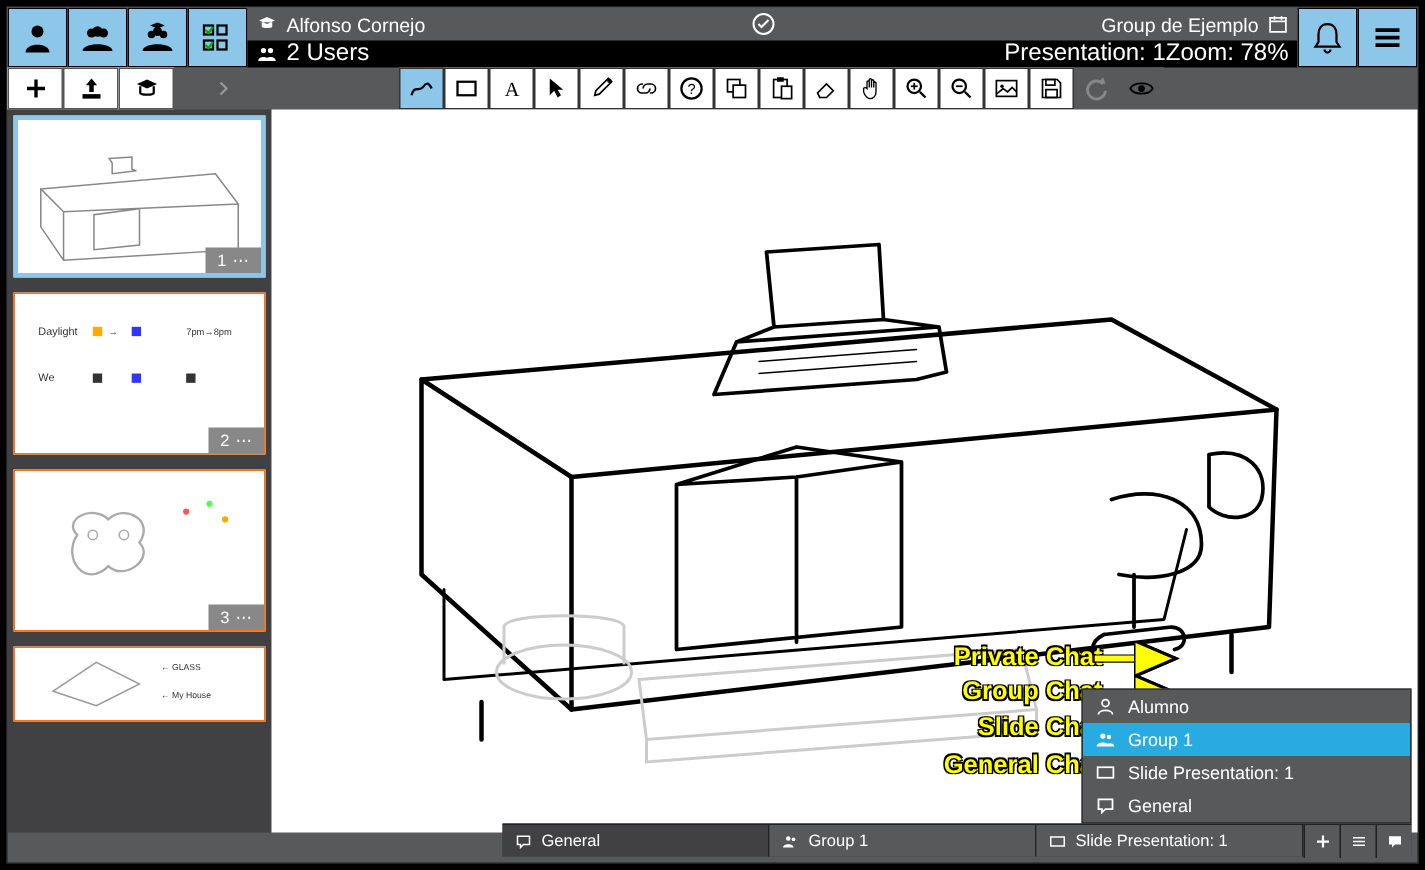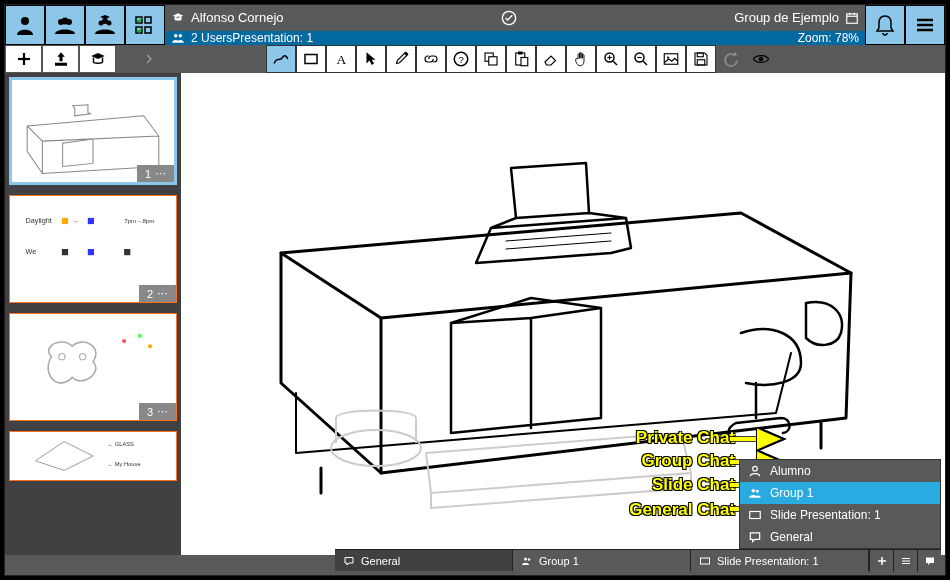--- a/index.html
+++ b/index.html
@@ -9,23 +9,23 @@
 
 .topbar { display: flex; height: 40px; background: #58595b; }
 .tab-buttons { display: flex; background: #8cc6e8; }
 .tab-btn { width: 40px; height: 40px; display: flex; align-items: center; justify-content: center; border: 1px solid #000; background: #8cc6e8; cursor: pointer; }
 .tab-btn svg { width: 24px; height: 24px; }
 .info-bar { flex: 1; display: flex; flex-direction: column; }
 .info-row1 { height: 36px; display: flex; align-items: center; background: #58595b; color: #fff; font-size: 13px; padding: 0 6px; }
 .info-row1 .user-name { display: flex; align-items: center; gap: 6px; }
 .info-row1 .spacer { flex: 1; }
 .info-row1 .class-name { display: flex; align-items: center; gap: 6px; }
-.info-row2 { height: 20px; display: flex; align-items: center; background: #0369a1; color: #fff; font-size: 12px; padding: 0 6px; }
+.info-row2 { height: 20px; display: flex; align-items: center; background: #000000; color: #fff; font-size: 16px; padding: 0 6px; }
 .info-row2 .users-count { display: flex; align-items: center; gap: 6px; }
-.info-row2 .presentation { flex: 1; text-align: left; }
+.info-row2 .presentation { flex: 1; text-align: right; }
 .info-row2 .zoom { }
 .right-icons { display: flex; }
 .right-icon { width: 40px; height: 40px; display: flex; align-items: center; justify-content: center; background: #8cc6e8; border: 1px solid #000; cursor: pointer; }
 
 
 .toolbar2 { display: flex; height: 28px; background: #58595b; align-items: stretch; }
 .left-tools { display: flex; background: #fff; }
 .tool-btn-sm { width: 37px; height: 28px; display: flex; align-items: center; justify-content: center; border: 1px solid #555; background: #fff; cursor: pointer; }
 .tool-btn-sm svg { width: 18px; height: 18px; }
 .chevron-area { width: 65px; display: flex; align-items: center; justify-content: center; color: #aaa; }
@@ -42,21 +42,21 @@
 .thumb-num { position: absolute; bottom: 0; right: 0; background: #888; color: #fff; font-size: 11px; padding: 2px 8px; display: flex; align-items: center; gap: 4px; }
 .thumb-content { width: 100%; height: 100%; }
 .canvas { flex: 1; background: #fff; position: relative; overflow: hidden; }
 .canvas svg { position: absolute; top: 0; left: 0; }
 
 
 .anno { position: absolute; right: 210px; font-size: 17px; font-weight: bold; color: #ffff00; text-shadow: -1px -1px 0 #000, 1px -1px 0 #000, -1px 1px 0 #000, 1px 1px 0 #000; }
 .arrow-svg { position: absolute; }
 
 
-.chat-menu { position: absolute; right: 4px; bottom: 26px; width: 202px; background: #58595b; border: 1px solid #333; }
+.chat-menu { position: absolute; right: 4px; bottom: 26px; width: 220px; background: #58595b; border: 1px solid #333; }
 .chat-menu-item { height: 22px; display: flex; align-items: center; gap: 8px; padding: 0 8px; color: #fff; font-size: 12px; cursor: pointer; }
 .chat-menu-item.active { background: #29abe2; }
 .chat-menu-item svg { width: 14px; height: 14px; flex-shrink: 0; }
 
 
 .bottom-bar { position: absolute; bottom: 4px; left: 330px; right: 4px; height: 22px; background: #414042; display: flex; border-top: 1px solid #222; }
 .chat-tab { flex: 1; display: flex; align-items: center; gap: 6px; padding: 0 8px; color: #fff; font-size: 11px; border-right: 1px solid #222; background: #58595b; cursor: pointer; }
 .chat-tab.dark { background: #414042; }
 .chat-tab svg { width: 12px; height: 12px; }
 .bottom-icons { display: flex; }

